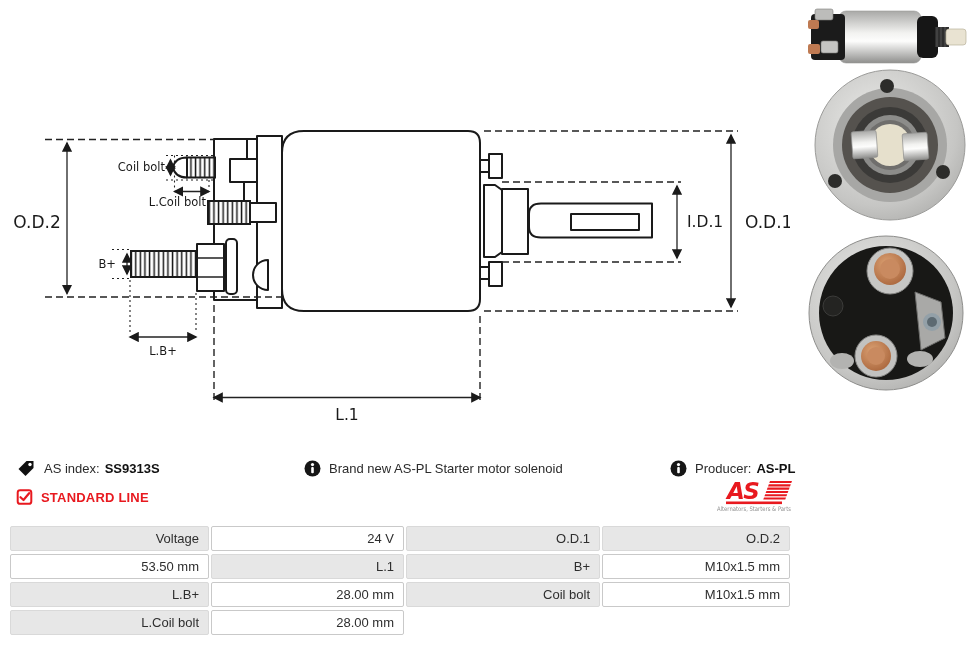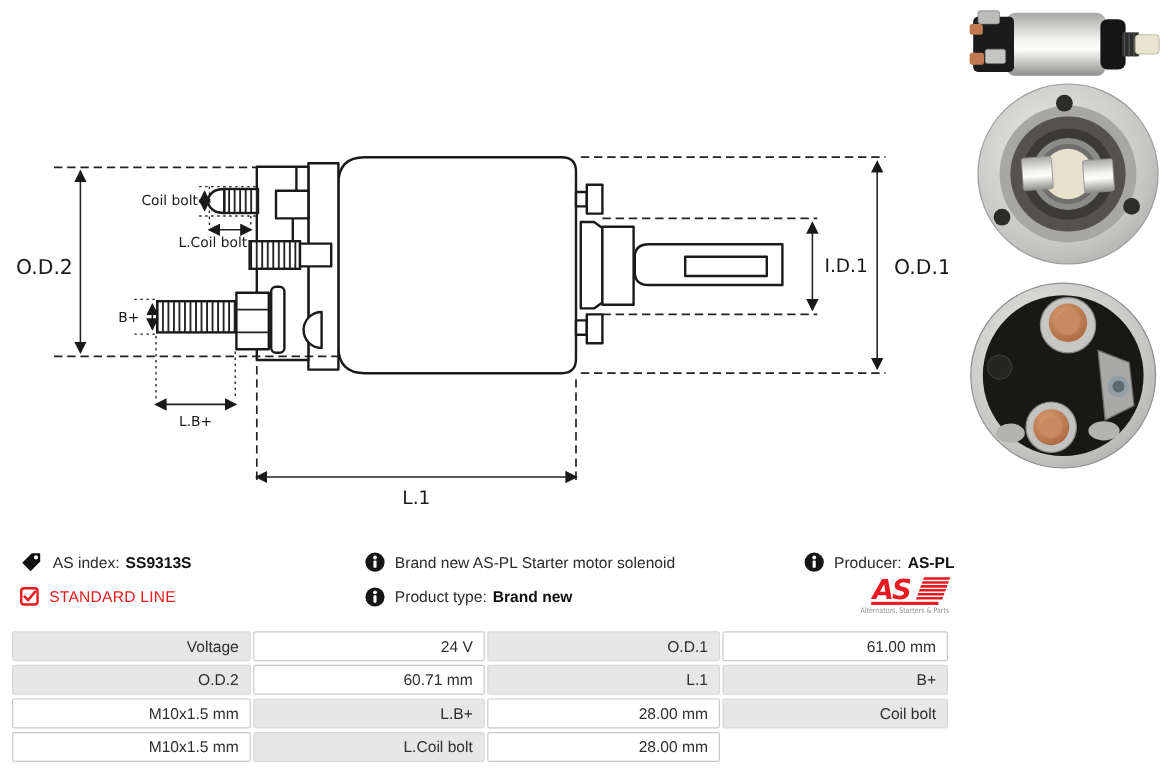--- a/index.html
+++ b/index.html
@@ -14,21 +14,21 @@
   .dim{fill:none;stroke:#222;stroke-width:1.3;}
   .dsh{fill:none;stroke:#222;stroke-width:1.4;stroke-dasharray:7 4;}
   .dot{fill:none;stroke:#222;stroke-width:1.1;stroke-dasharray:2 3;}
   .dtx{font-family:"DejaVu Sans",sans-serif;fill:var(--ink);}
   
   #photos{position:absolute;left:795px;top:0;}
   
   .inforow{position:absolute;height:20px;display:flex;align-items:center;font-size:13px;}
   .inforow .ic{display:inline-block;margin-right:8px;flex:0 0 auto;line-height:0;}
   .inforow strong{margin-left:5px;color:#111;text-align:center;}
-  #std-line{color:var(--accent_red);font-weight:normal;letter-spacing:.2px;text-align:center;}
+  #std-line{color:var(--accent_red);font-weight:bold;letter-spacing:.2px;text-align:center;}
   #logo{position:absolute;left:710px;top:479px;}
   
   #spec-table{position:absolute;left:10px;top:526px;width:920px;
     display:grid;grid-template-columns:199px 193px 194px 188px;column-gap:2px;row-gap:3px;}
   #spec-table .cell{height:23px;line-height:23px;text-align:right;padding-right:9px;
     font-size:13px;border:1px solid var(--table_border);border-radius:2px;color:#2e2e2e;}
   #spec-table .lbl{background:var(--table_label_bg);border-color:#d9d9d9;}
   #spec-table .val{background:#fff;text-align:right;}
 </style>
 </head>
@@ -220,54 +220,42 @@
   <div class="inforow" style="left:16px;top:487px;">
     <span class="ic">
       <svg width="17" height="16" viewBox="0 0 16 16">
           <rect x="1.2" y="1.2" width="13.6" height="13.6" rx="2.4" fill="none" stroke="var(--accent_red)" stroke-width="2"></rect>
           <path d="M4 8.2 L7 11 L12.6 4.2" fill="none" stroke="var(--accent_red)" stroke-width="2.2" stroke-linecap="round" stroke-linejoin="round"></path>
         </svg>
     </span>
     <span id="std-line">STANDARD LINE</span>
   </div>
 
-  <div class="inforow" style="left:304px;top:487px;">
-    <span class="ic">
-      <svg width="17" height="17" viewBox="0 0 17 17">
-          <circle cx="8.5" cy="8.5" r="8" fill="#161616"></circle>
-          <rect x="7.2" y="7" width="2.6" height="6.2" rx="1" fill="#fff"></rect>
-          <circle cx="8.5" cy="4.6" r="1.6" fill="#fff"></circle>
-        </svg>
-    </span>
-    <span>Product type:</span>
-    <strong>Brand new</strong>
-  </div>
 
   <svg id="logo" width="88" height="34" viewBox="0 0 88 34">
     <text x="17" y="20" font-family="DejaVu Sans,sans-serif" font-size="23" font-style="italic" font-weight="bold" letter-spacing="-1.5" style="fill:var(--accent_red)">AS</text>
     <g style="fill:var(--accent_red)" transform="translate(52,2) skewX(-20)">
       <rect x="8" y="0" width="22" height="2.1"></rect>
         <rect x="8" y="3.3" width="22" height="2.1"></rect>
       <rect x="8" y="6.6" width="22" height="2.1"></rect>
         <rect x="8" y="9.9" width="22" height="2.1"></rect>
       <rect x="8" y="13.2" width="22" height="2.1"></rect>
         <rect x="8" y="16.5" width="22" height="2.1"></rect>
     </g>
     <rect x="16" y="22.5" width="56" height="2.6" style="fill:var(--accent_red)"></rect>
     <text x="44" y="31.5" font-family="DejaVu Sans,sans-serif" font-size="6.3" fill="#8f8f8f" text-anchor="middle" textLength="74" lengthAdjust="spacingAndGlyphs">Alternators, Starters &amp; Parts</text>
   </svg>
 
   <div id="spec-table">
     <div class="cell lbl">Voltage</div>
     <div class="cell val">24 V</div>
     <div class="cell lbl">O.D.1</div>
-    <div class="cell val">61.00 mm</div>
 
     <div class="cell lbl">O.D.2</div>
-    <div class="cell val">60.71 mm</div>
+    <div class="cell val">53.50 mm</div>
     <div class="cell lbl">L.1</div>
 
     <div class="cell lbl">B+</div>
     <div class="cell val">M10x1.5 mm</div>
     <div class="cell lbl">L.B+</div>
     <div class="cell val">28.00 mm</div>
 
     <div class="cell lbl">Coil bolt</div>
     <div class="cell val">M10x1.5 mm</div>
     <div class="cell lbl">L.Coil bolt</div>

